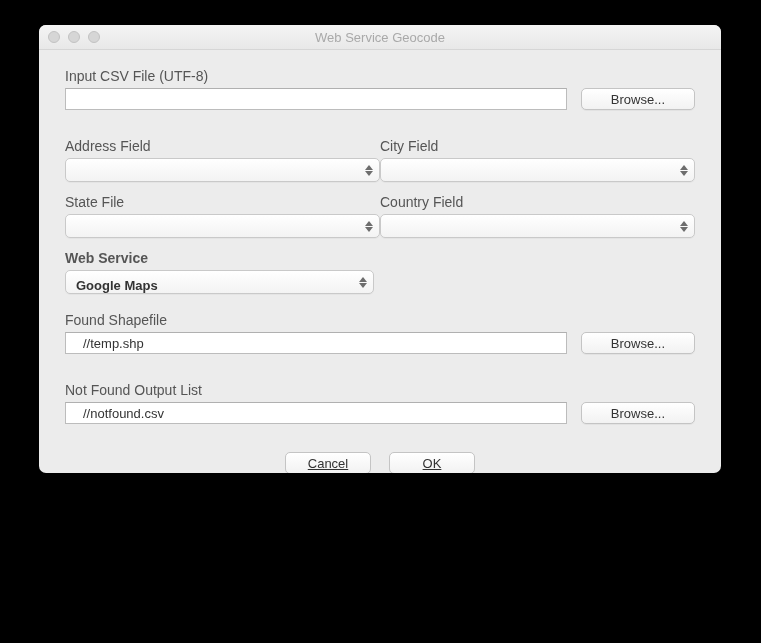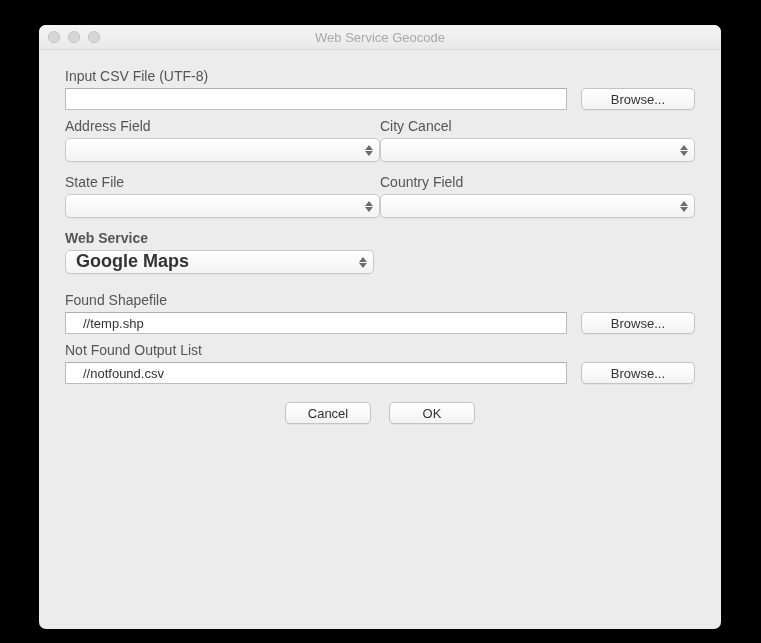--- a/index.html
+++ b/index.html
@@ -7,21 +7,21 @@
     background:#000;
     width:761px;height:643px;
     font-family:-apple-system,"Helvetica Neue",Helvetica,Arial,sans-serif;
     font-size:13px;
     color:#4a4a4a;
     position:relative;
   }
   .window{
     position:absolute;
     left:39px; top:25px;
-    width:682px; height:604px;
+    width:682px; height:448px;
     background:#ececec;
     border-radius:7px;
     box-shadow:0 18px 50px rgba(0,0,0,.55),0 0 0 1px rgba(0,0,0,.12);
     overflow:hidden;
   }
   .titlebar{
     height:24px;
     display:flex;
     align-items:center;
     justify-content:center;
@@ -58,53 +58,53 @@
     font-size:13px;color:#333;
     outline:none;
   }
   .select{
     position:relative;
     width:100%;height:24px;
     background:linear-gradient(#ffffff,#f3f3f3);
     border:1px solid #c9c9c9;
     border-radius:5px;
     box-shadow:0 1px 0 rgba(0,0,0,.03);
-    display:flex;align-items:flex-start;
+    display:flex;align-items:flex-end;
     padding:0 26px 0 10px;
     box-sizing:border-box;
-    font-size:18px;color:#333;
+    font-size:13px;color:#333;
   }
   .select .chev{
     position:absolute;right:0;top:0;bottom:0;width:20px;
     display:flex;flex-direction:column;align-items:center;justify-content:center;
     gap:1px;
   }
   .select .chev svg{display:block;}
   .btn{
     height:22px;
     padding:0 29px;
     background:linear-gradient(#ffffff,#f2f2f2);
     border:1px solid #c4c4c4;
     border-radius:5px;
     font-size:13px;color:#333;
     display:inline-flex;align-items:center;justify-content:center;
     box-shadow:0 1px 0 rgba(0,0,0,.04);
     box-sizing:border-box;
     white-space:nowrap;
   }
-  .file-row{display:flex;align-items:flex-end;gap:14px;margin-bottom:8px;}
+  .file-row{display:flex;align-items:flex-end;gap:14px;margin-bottom:28px;}
   .file-row .col{flex:1;}
   .file-row .btn{flex:none;}
   .two{display:flex;margin-bottom:12px;}
   .two .col{flex:1;}
   .footer{
     display:flex;justify-content:center;gap:18px;
     margin-top:18px;
   }
-  .footer .btn{width:86px;}
+  .footer .btn{width:86px;text-decoration:underline;}
 </style>
 </head>
 <body>
 
 <div class="window">
   <div class="titlebar">
     <div class="traffic">
       <div class="tl"></div>
       <div class="tl"></div>
       <div class="tl"></div>
@@ -131,21 +131,21 @@
             <svg width="8" height="5">
                 <polygon points="4,0 8,5 0,5" fill="#6d6d6d"></polygon>
               </svg>
             <svg width="8" height="5">
                 <polygon points="0,0 8,0 4,5" fill="#6d6d6d"></polygon>
               </svg>
           </span>
         </div>
       </div>
       <div class="col">
-        <div class="label">City Cancel</div>
+        <div class="label">City Field</div>
         <div class="select">
           <span></span>
           <span class="chev">
             <svg width="8" height="5">
                 <polygon points="4,0 8,5 0,5" fill="#6d6d6d"></polygon>
               </svg>
             <svg width="8" height="5">
                 <polygon points="0,0 8,0 4,5" fill="#6d6d6d"></polygon>
               </svg>
           </span>

